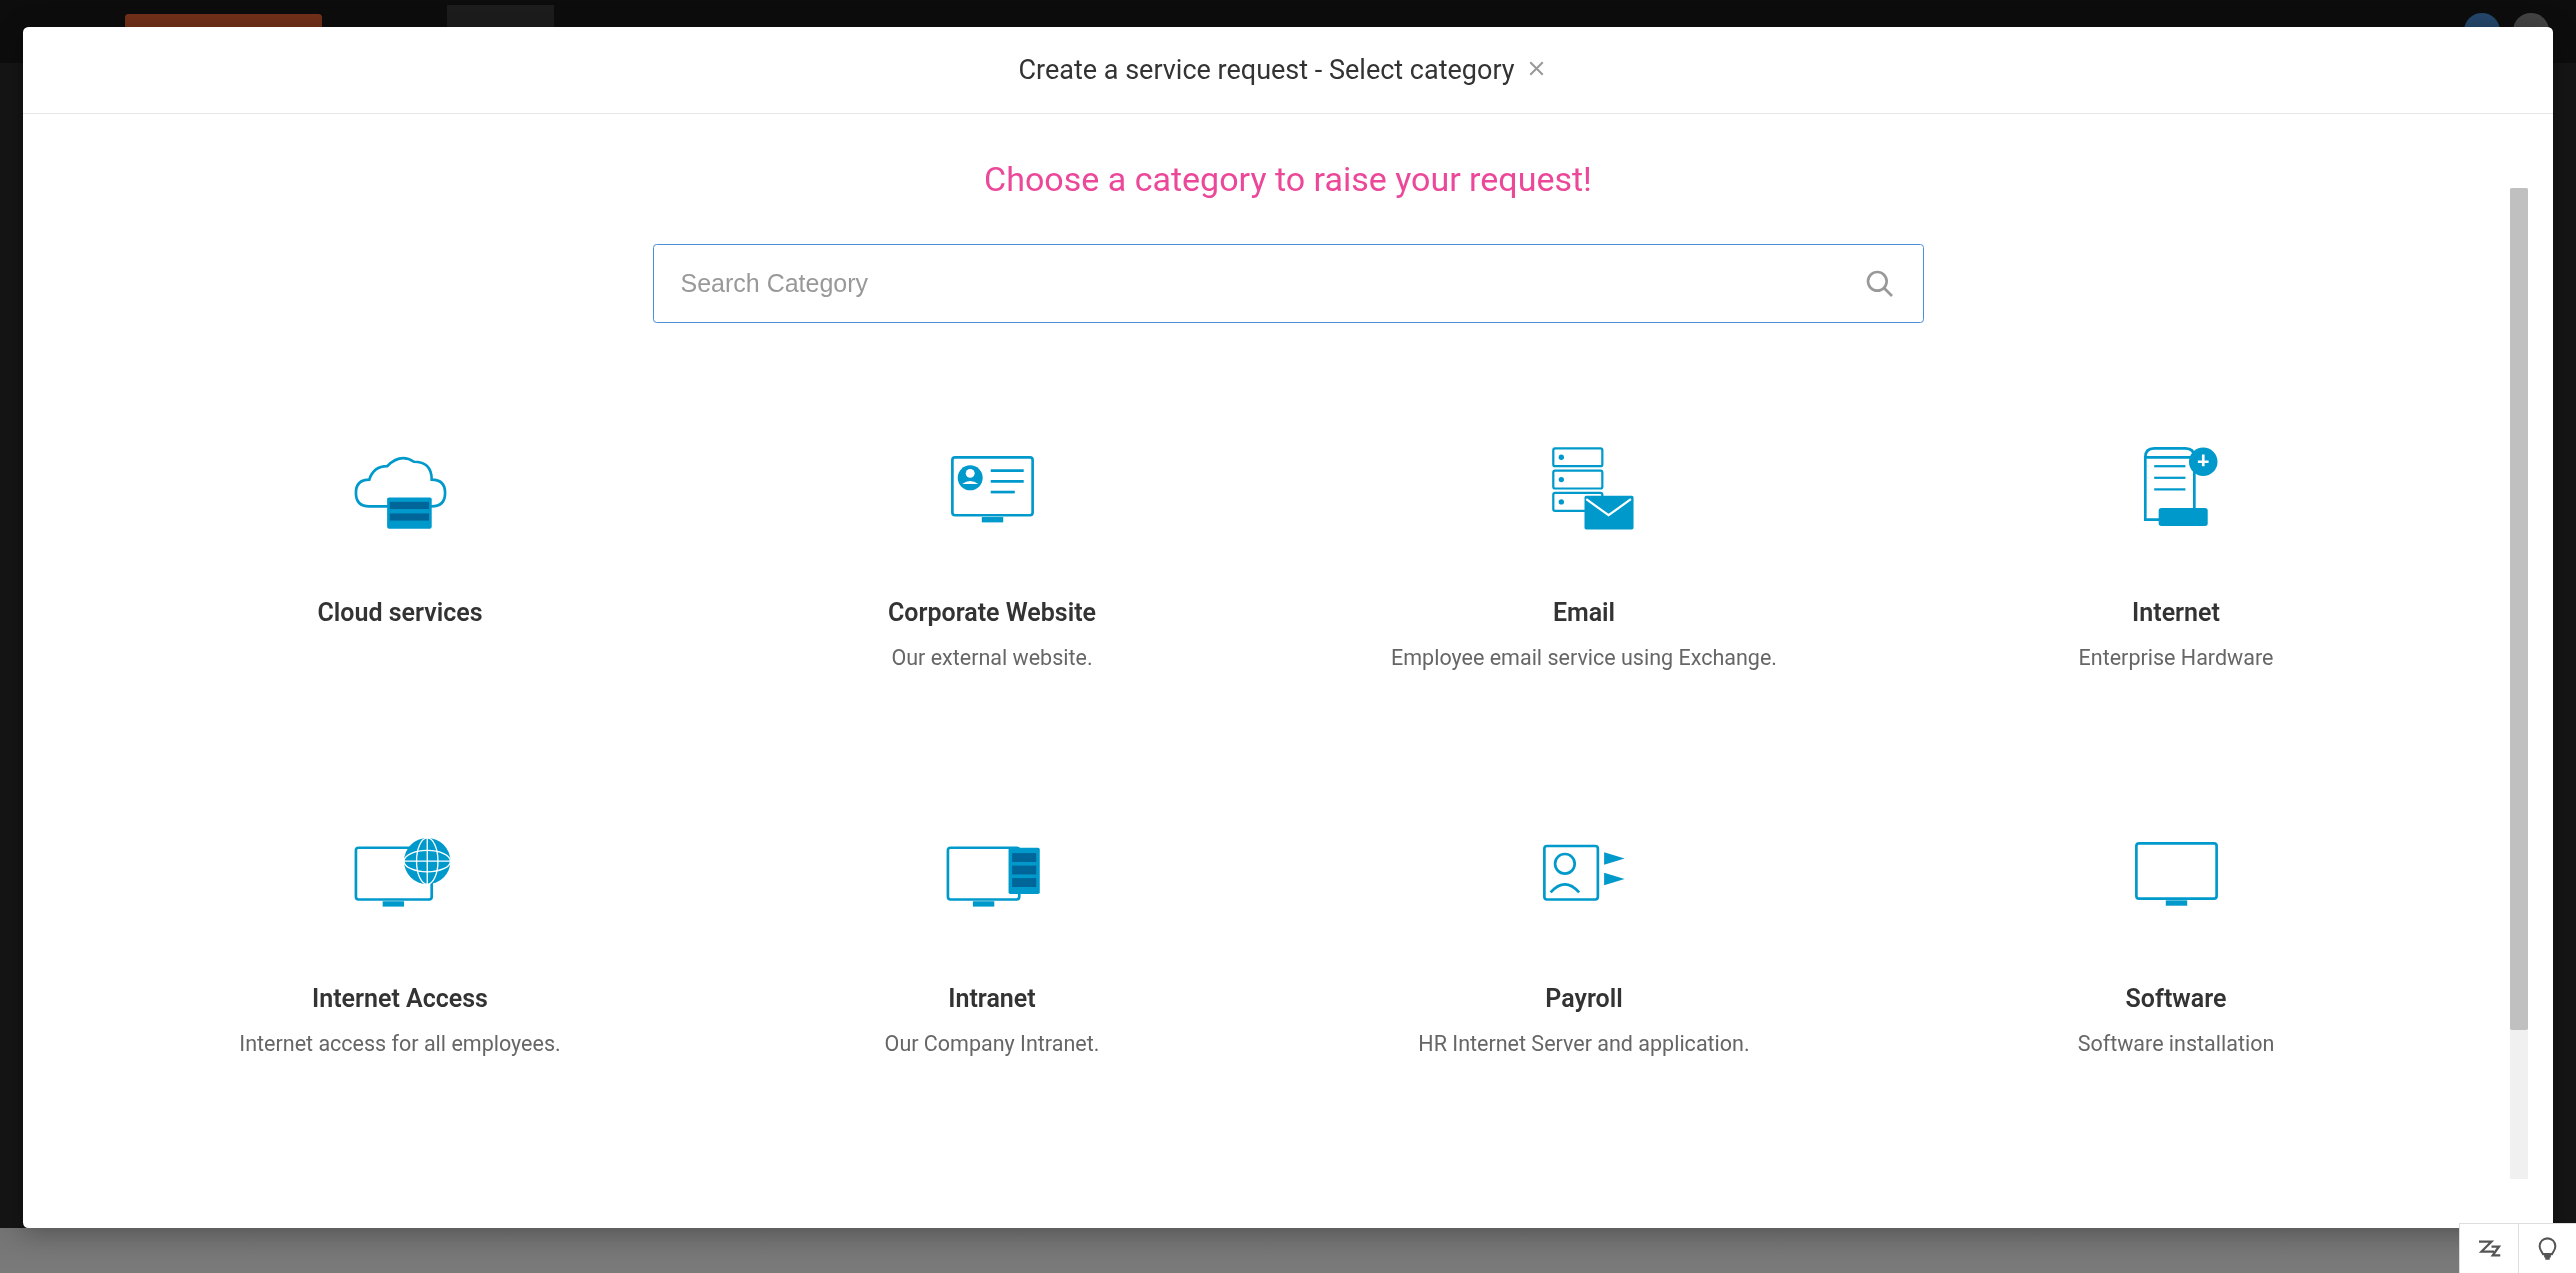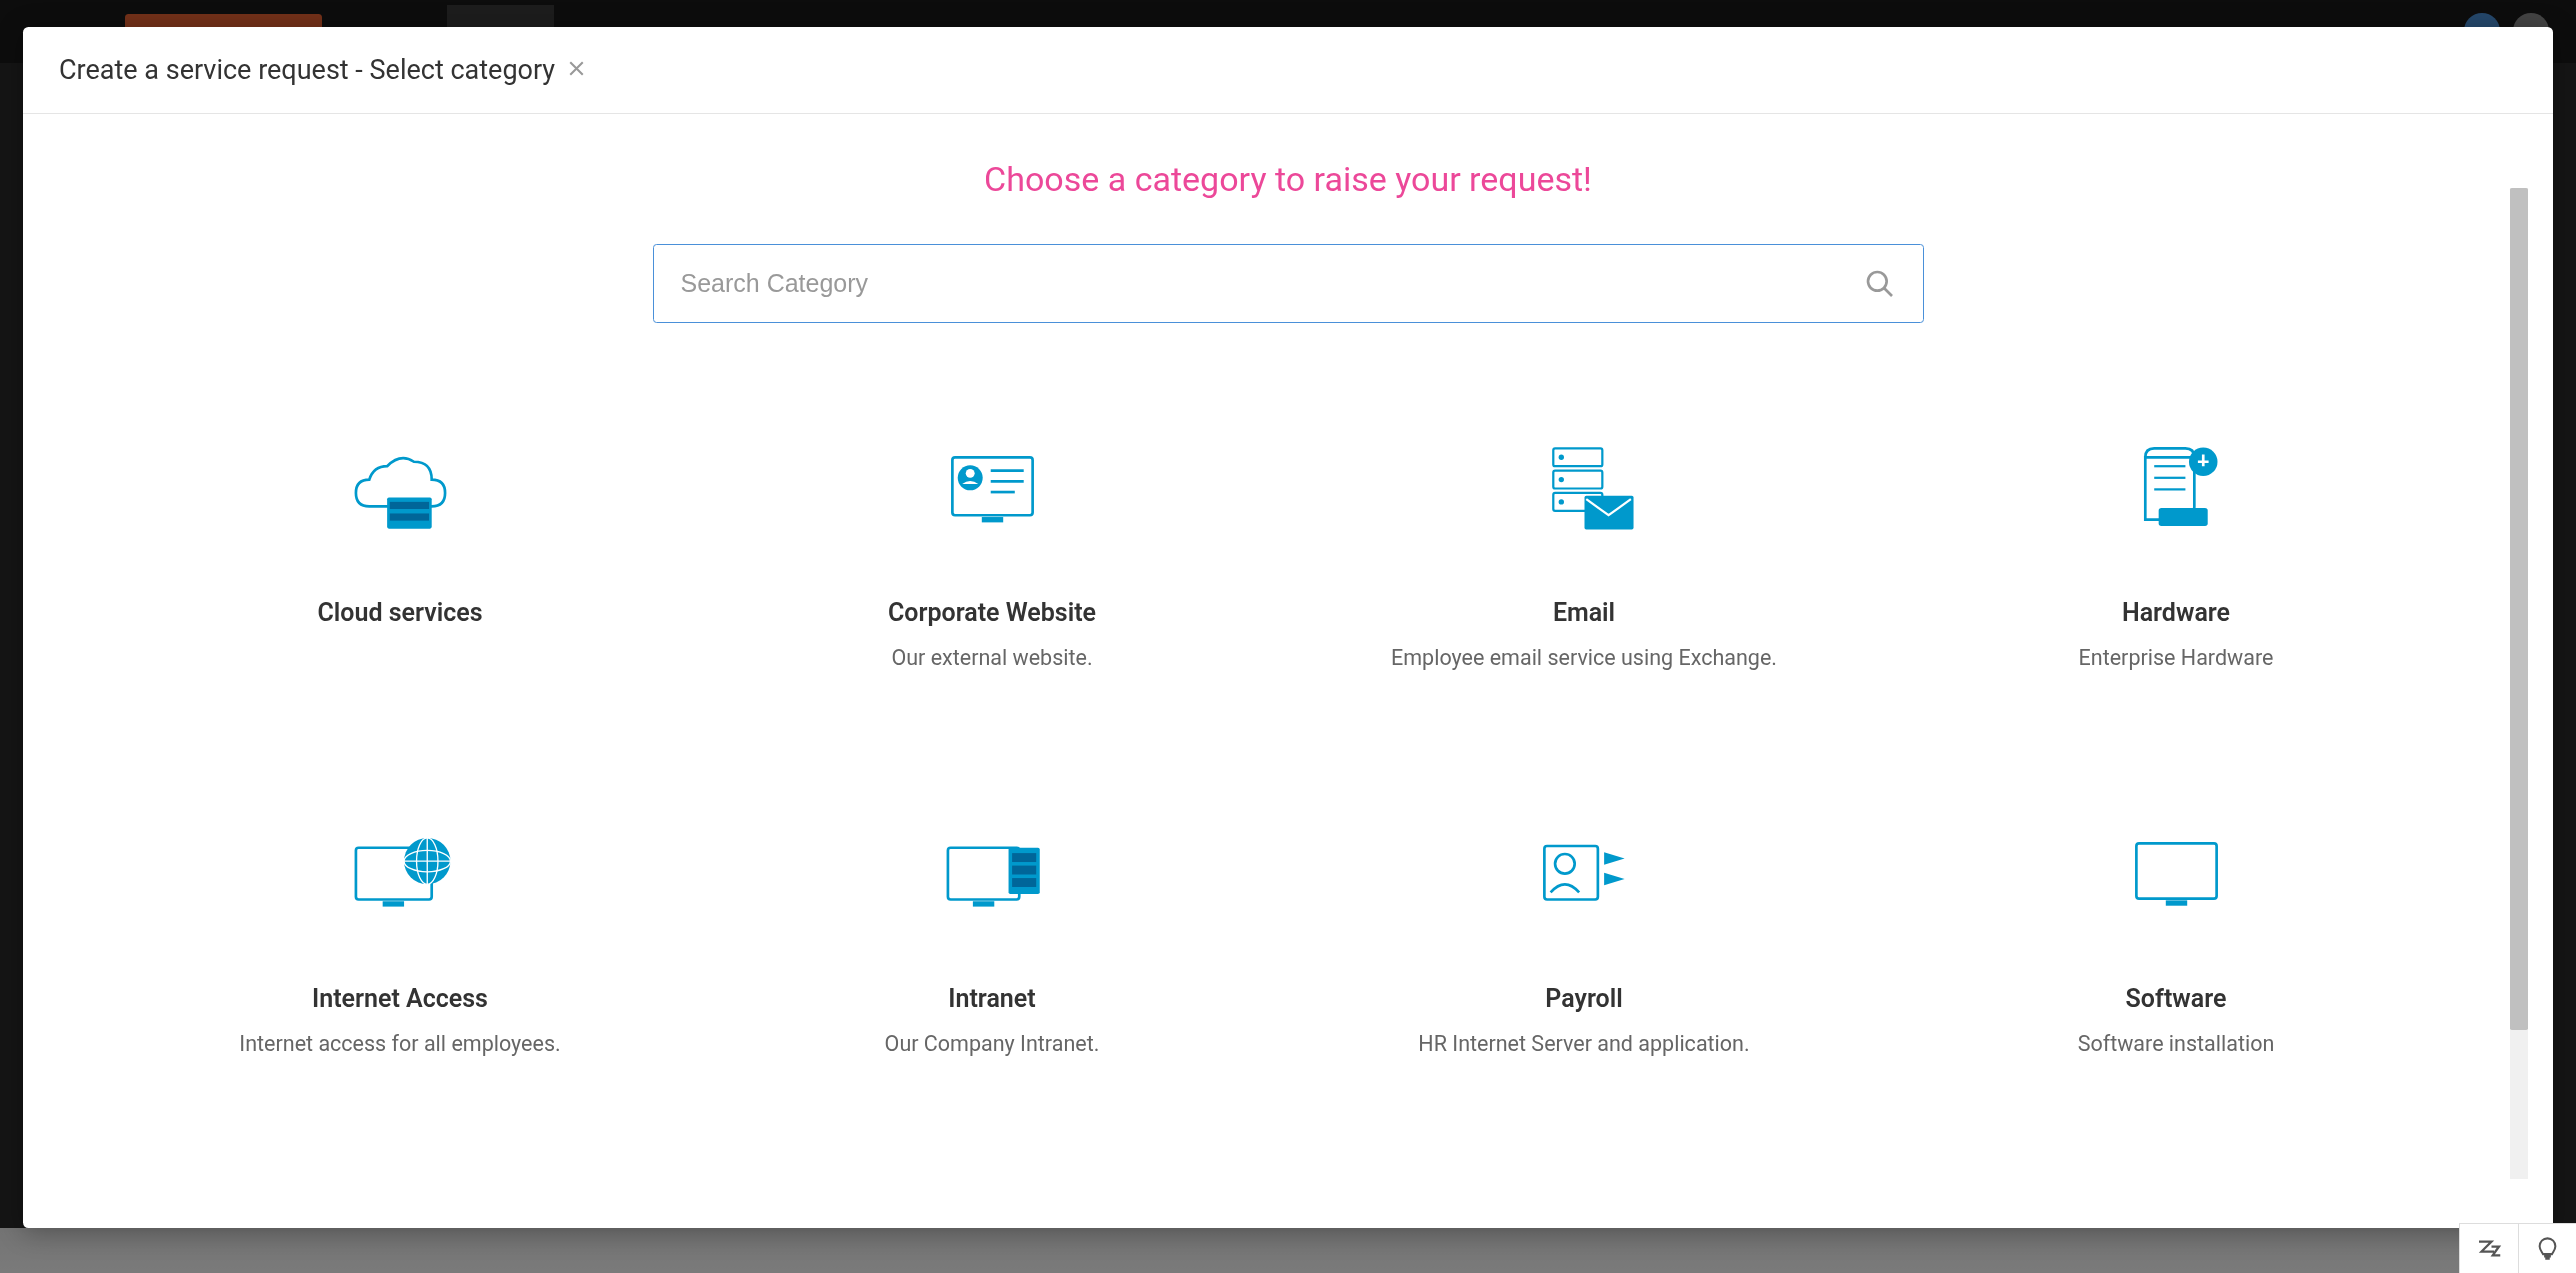--- a/index.html
+++ b/index.html
@@ -87,21 +87,21 @@
       border-radius: 5.4px;
       box-shadow: 0 3.6px 27px rgba(0, 0, 0, 0.3);
       display: flex;
       flex-direction: column;
     }
     
     .modal-header {
       padding: 27px 36px;
       border-bottom: 0.9px solid #e5e5e5;
       display: flex;
-      justify-content: flex-start;
+      justify-content: center;
       align-items: center;
     }
     
     .modal-title {
       font-size: 27px;
       font-weight: 400;
       color: #333;
     }
     
     .close-button {
@@ -371,21 +371,21 @@
             <path d="M 35 25 L 35 95 L 75 95 Q 90 95 90 80 L 90 25 Z" fill="none" stroke="#0099cc" stroke-width="3"></path>
             <path d="M 35 25 Q 35 15 45 15 L 80 15 Q 90 15 90 25" fill="none" stroke="#0099cc" stroke-width="3"></path>
             <line x1="45" y1="35" x2="80" y2="35" stroke="#0099cc" stroke-width="2.5"></line>
             <line x1="45" y1="48" x2="80" y2="48" stroke="#0099cc" stroke-width="2.5"></line>
             <line x1="45" y1="61" x2="80" y2="61" stroke="#0099cc" stroke-width="2.5"></line>
             <rect x="50" y="82" width="55" height="20" fill="#0099cc" rx="3"></rect>
             <circle cx="100" cy="30" r="16" fill="#0099cc"></circle>
             <path d="M 100 22 L 100 35 M 94 30 L 106 30" stroke="#fff" stroke-width="3"></path>
           </svg>
         </div>
-        <div class="category-title">Hardware</div>
+        <div class="category-title">Internet</div>
         <div class="category-desc">Enterprise Hardware</div>
       </div>
 
       <div class="category-card">
         <div class="category-icon">
           <svg width="125" height="107" viewBox="0 0 140 120">
             <rect x="20" y="30" width="85" height="58" fill="none" stroke="#0099cc" stroke-width="3" rx="3"></rect>
             <rect x="50" y="90" width="24" height="6" fill="#0099cc"></rect>
             <circle cx="100" cy="45" r="26" fill="#0099cc"></circle>
             <ellipse cx="100" cy="45" rx="26" ry="12" fill="none" stroke="#fff" stroke-width="1.5"></ellipse>

